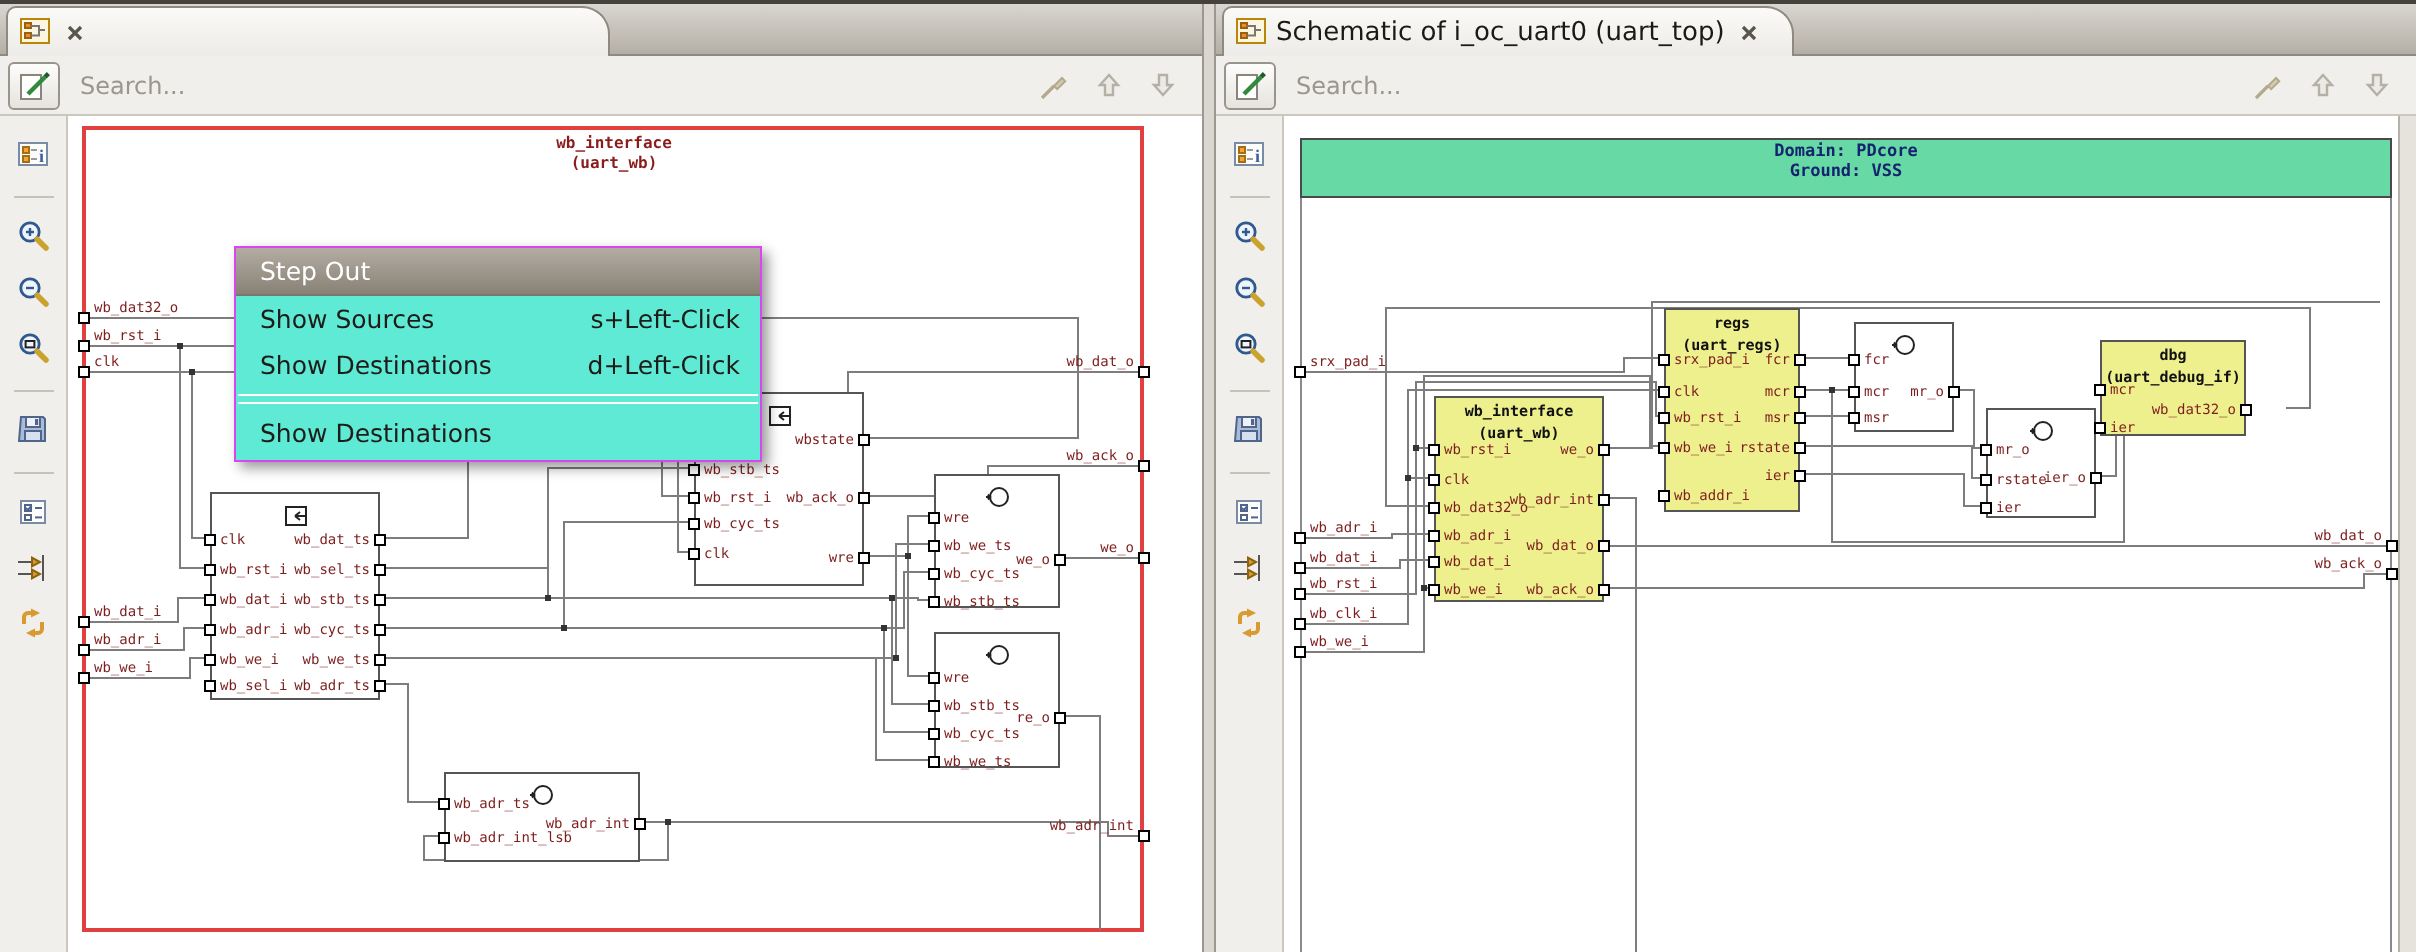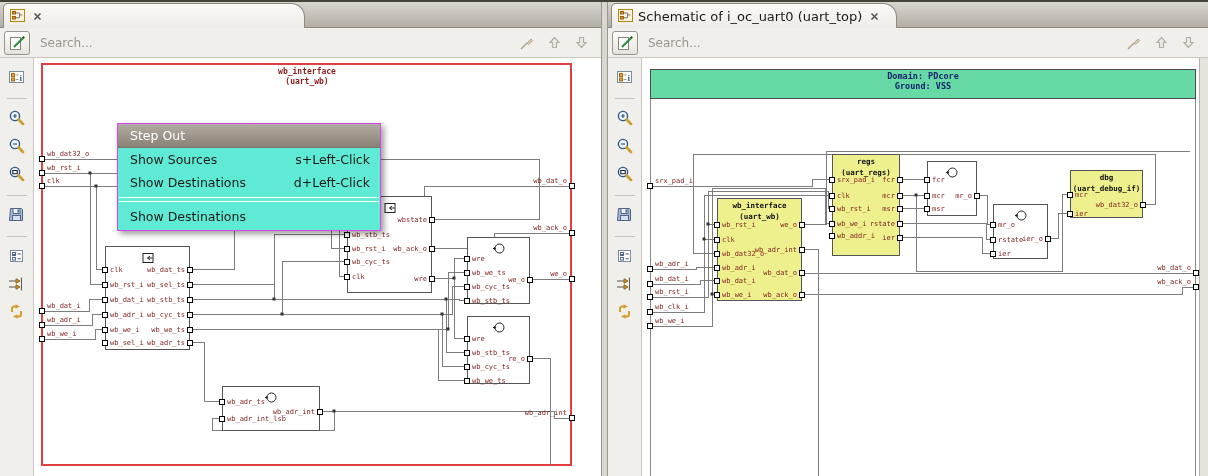--- a/index.html
+++ b/index.html
@@ -714,21 +714,21 @@
             <span class="lab">clk</span>
           </div>
           <div class="port l" style="top: 50px;">
             <i class="stub"></i>
             <span class="lab">wb_rst_i</span>
           </div>
           <div class="port l" style="top: 65px;">
             <i class="stub"></i>
             <span class="lab">wb_we_i</span>
           </div>
-          <div class="port l" style="top: 77px; text-decoration: underline;">
+          <div class="port l" style="top: 89px; text-decoration: underline;">
             <i class="stub"></i>
             <span class="lab">wb_addr_i</span>
           </div>
           <div class="port r" style="top: 21px;">
             <i class="stub"></i>
             <span class="lab">fcr</span>
           </div>
           <div class="port r" style="top: 37px;">
             <i class="stub"></i>
             <span class="lab">mcr</span>
@@ -783,21 +783,21 @@
           </div>
           <div class="port l" style="top: 45px;">
             <i class="stub"></i>
             <span class="lab">ier</span>
           </div>
           <div class="port r" style="top: 30px;">
             <i class="stub"></i>
             <span class="lab">ier_o</span>
           </div>
         </div>
-      <div class="blk yellow" style="left:428px;top:112px;width:73px;height:48px">
+      <div class="blk yellow" style="left:408px;top:112px;width:73px;height:48px">
           <div class="bt">dbg</div>
           <div class="bt">(uart_debug_if)</div>
           <div class="port l" style="top: 20px;">
             <i class="stub"></i>
             <span class="lab">mcr</span>
           </div>
           <div class="port l" style="top: 39px;">
             <i class="stub"></i>
             <span class="lab">ier</span>
           </div>

